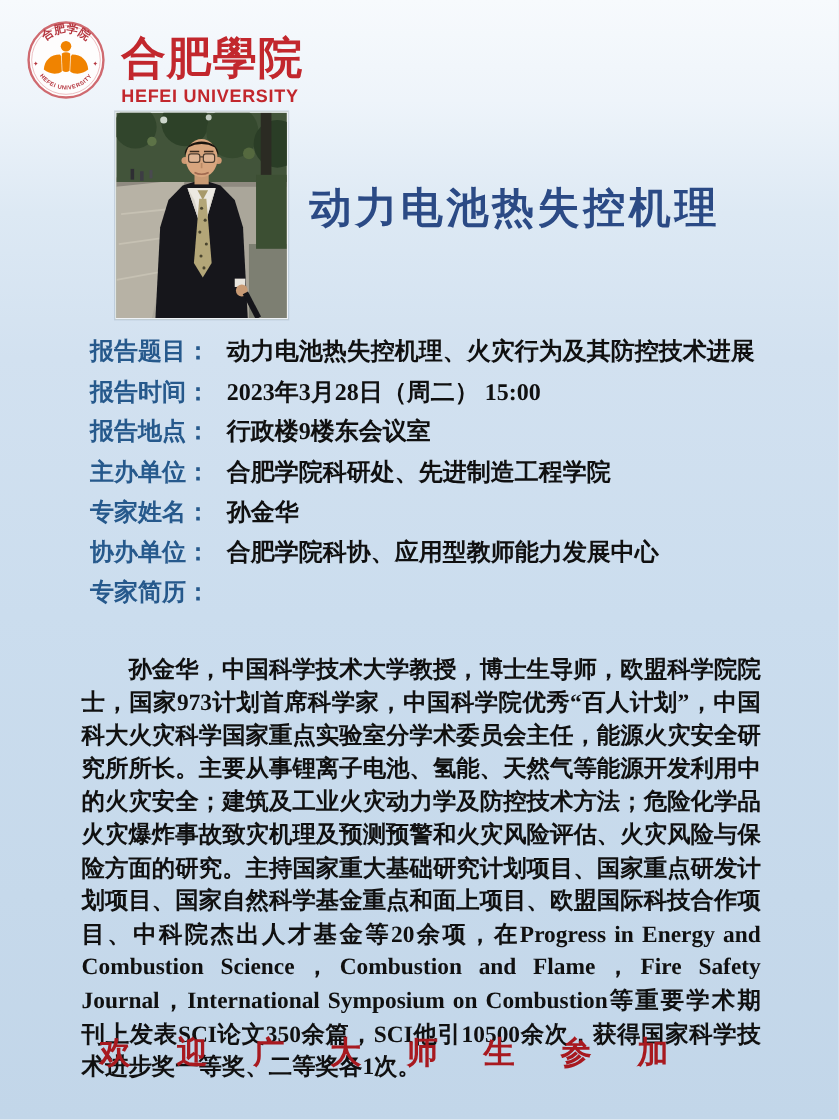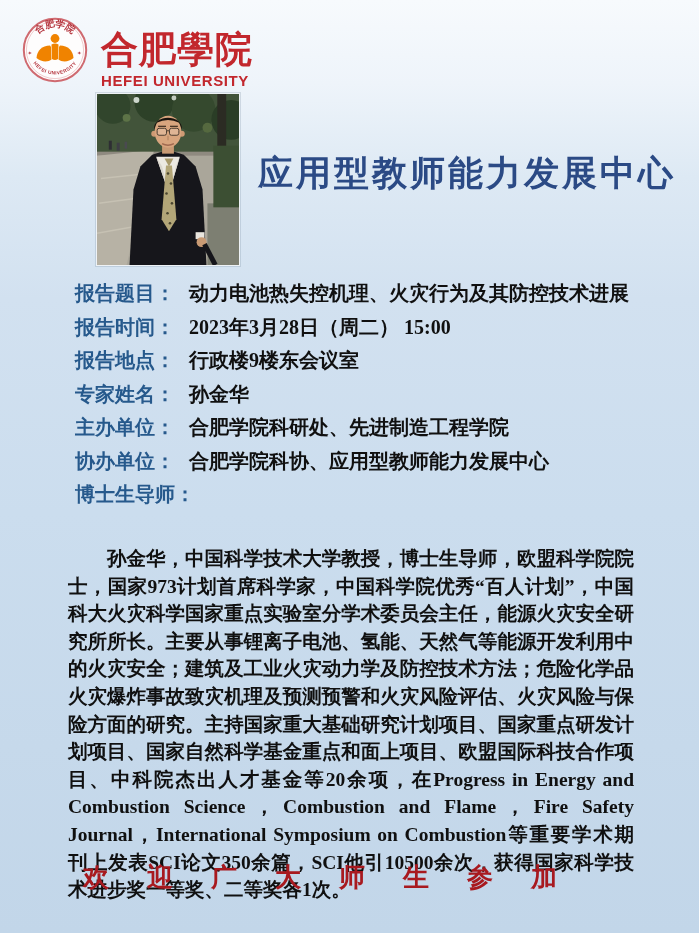--- a/index.html
+++ b/index.html
@@ -170,49 +170,49 @@
         <line x1="74" y1="32.5" x2="82" y2="32.5" stroke="#3a2b1e" stroke-width="1.2"></line>
         <line x1="72" y1="42" x2="72" y2="46.5" stroke="#b98a66" stroke-width="1.4"></line>
         <path d="M66,50 Q72,53 78,50" stroke="#a06a50" stroke-width="1.4" fill="none"></path>
         <rect x="100" y="139" width="9" height="7" fill="#e8e5de"></rect>
         <circle cx="106" cy="149" r="5" fill="#c89a74"></circle>
         <line x1="109" y1="151" x2="120" y2="172" stroke="#15151a" stroke-width="5"></line>
       </g>
     </svg>
   </div>
 
-  <div class="title">应用型教师能力发展中心</div>
+  <div class="title">动力电池热失控机理</div>
 
   <div class="info">
     <div class="info-row">
       <span class="info-label">报告题目：</span>
       <span class="info-value">动力电池热失控机理、火灾行为及其防控技术进展</span>
     </div>
     <div class="info-row">
       <span class="info-label">报告时间：</span>
       <span class="info-value">2023年3月28日（周二） 15:00</span>
     </div>
     <div class="info-row">
       <span class="info-label">报告地点：</span>
       <span class="info-value">行政楼9楼东会议室</span>
     </div>
     <div class="info-row">
+      <span class="info-label">主办单位：</span>
+      <span class="info-value">合肥学院科研处、先进制造工程学院</span>
+    </div>
+    <div class="info-row">
       <span class="info-label">专家姓名：</span>
       <span class="info-value">孙金华</span>
     </div>
     <div class="info-row">
-      <span class="info-label">主办单位：</span>
-      <span class="info-value">合肥学院科研处、先进制造工程学院</span>
-    </div>
-    <div class="info-row">
       <span class="info-label">协办单位：</span>
       <span class="info-value">合肥学院科协、应用型教师能力发展中心</span>
     </div>
     <div class="info-row">
-      <span class="info-label">博士生导师：</span>
+      <span class="info-label">专家简历：</span>
       <span class="info-value"></span>
     </div>
   </div>
 
   <p class="bio">孙金华，中国科学技术大学教授，博士生导师，欧盟科学院院士，国家973计划首席科学家，中国科学院优秀“百人计划”，中国科大火灾科学国家重点实验室分学术委员会主任，能源火灾安全研究所所长。主要从事锂离子电池、氢能、天然气等能源开发利用中的火灾安全；建筑及工业火灾动力学及防控技术方法；危险化学品火灾爆炸事故致灾机理及预测预警和火灾风险评估、火灾风险与保险方面的研究。主持国家重大基础研究计划项目、国家重点研发计划项目、国家自然科学基金重点和面上项目、欧盟国际科技合作项目、中科院杰出人才基金等20余项，在Progress in Energy and Combustion Science，Combustion and Flame，Fire Safety Journal，International Symposium on Combustion等重要学术期刊上发表SCI论文350余篇，SCI他引10500余次，获得国家科学技术进步奖一等奖、二等奖各1次。</p>
 
   <div class="welcome">欢迎广大师生参加</div>
 
 </div>
 

